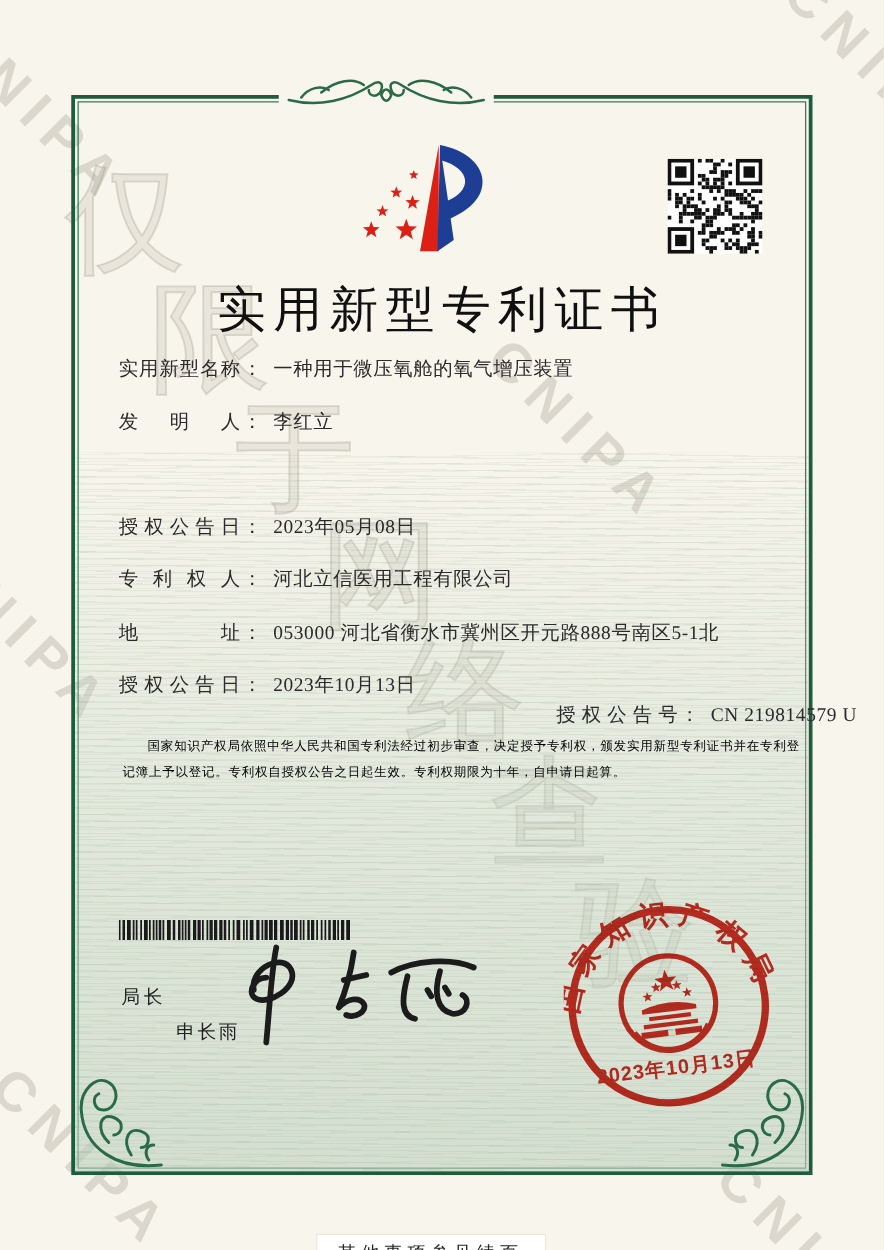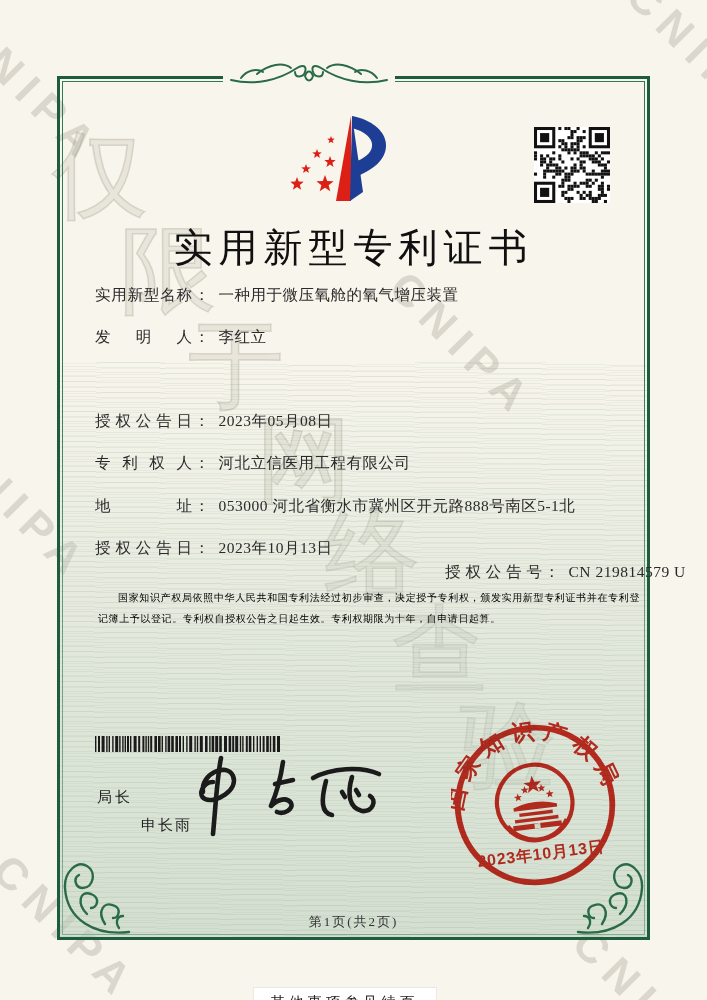--- a/index.html
+++ b/index.html
@@ -468,16 +468,15 @@
           <rect x="-26" y="18" width="52" height="4"></rect>
           <rect x="-29" y="25" width="58" height="6"></rect>
           <rect x="-3.5" y="25" width="7" height="6" fill="#f8f5ec"></rect>
           <path d="M-35,24 A 41,41 0 0 0 35,24" fill="none" stroke="#cf2418" stroke-width="4"></path>
         </g>
         <text x="100" y="165" font-size="19" font-weight="bold" fill="#cf2418" text-anchor="middle" letter-spacing="1" font-family="Liberation Sans, sans-serif">2023年10月13日</text>
       </g>
     </svg>
   </div>
 
-  <div class="page-info">第1页(共2页)</div>
   <div class="foot-note">其他事项参见续页</div>
 
 </div>
 
 </body></html>

